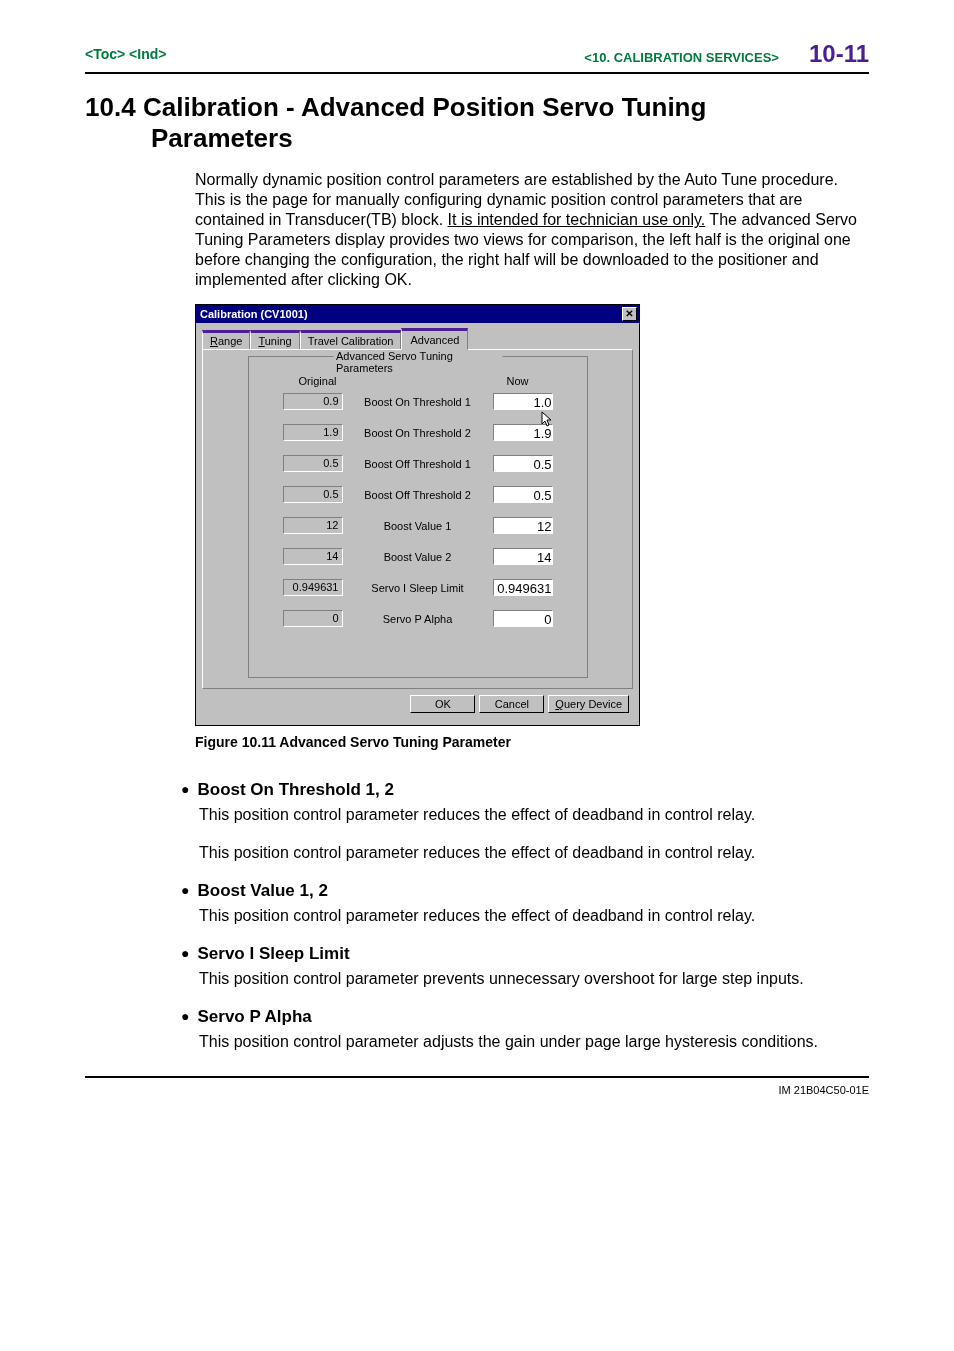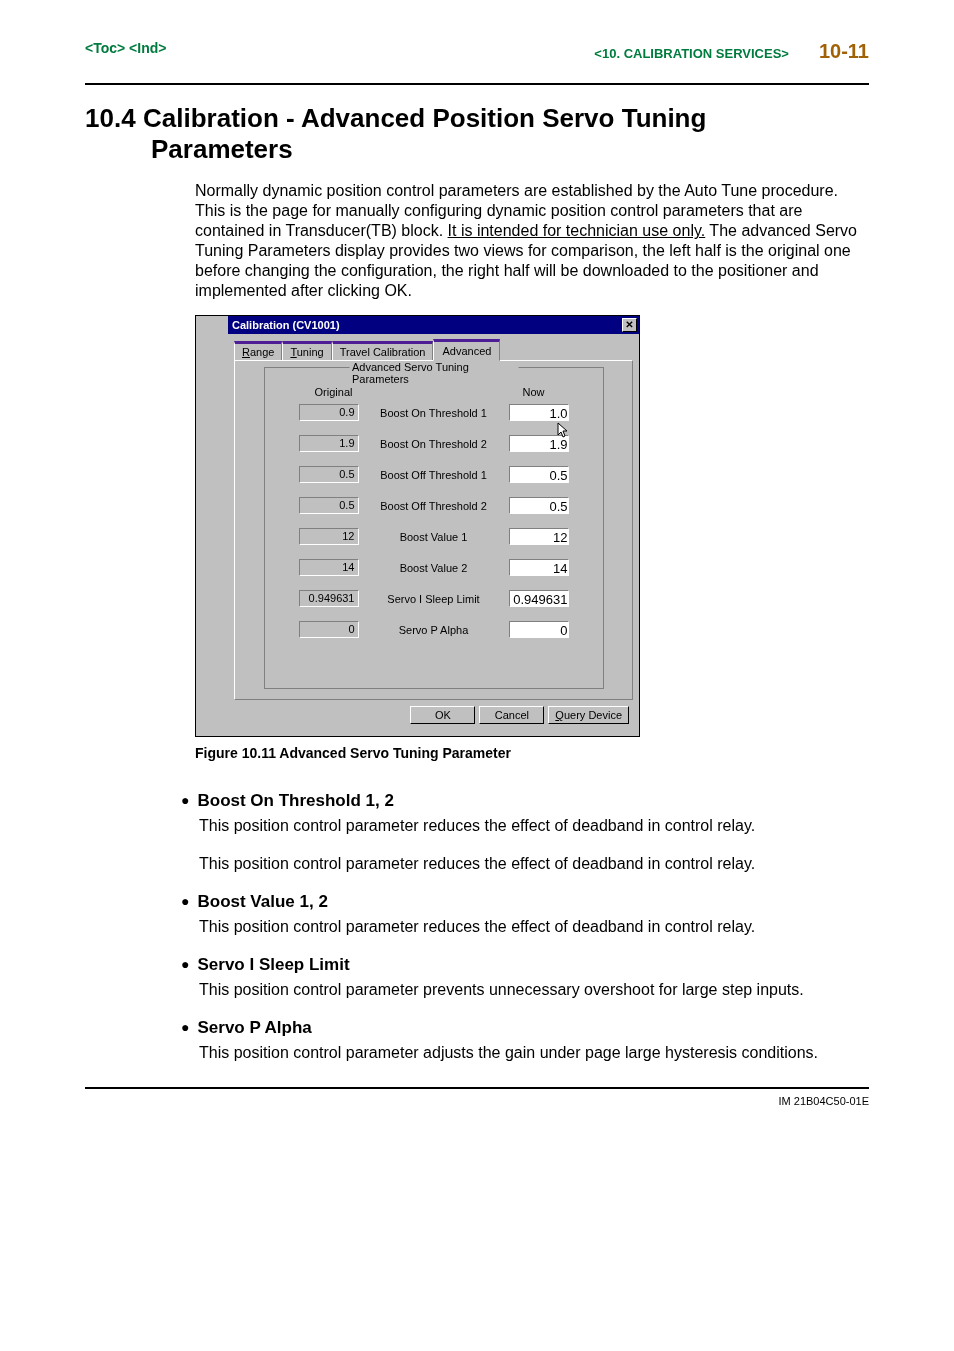--- a/index.html
+++ b/index.html
@@ -11,31 +11,31 @@
     font-size: 16px;
     color: #000;
     width: 954px;
   }
   .page {
     padding: 40px 85px 30px 85px;
   }
   .header-row {
     display: flex;
     justify-content: space-between;
-    align-items: flex-start;
+    align-items: center;
     font-weight: bold;
     font-size: 14px;
-    padding-bottom: 20px;
+    padding-bottom: 4px;
     border-bottom: 2px solid #000;
     margin-bottom: 18px;
   }
   .header-left { color: #007b3e; }
   .header-right { display:flex; align-items:baseline; gap:30px;}
   .header-chapter { color: #007b3e; font-size:13px;}
-  .header-pgnum { color:#a16207; font-size:20px; font-weight:bold;}
+  .header-pgnum { color:#4c1d95; font-size:24px; font-weight:bold;}
   .section-title {
     font-size: 26px;
     font-weight: bold;
     line-height:1.2;
     margin-bottom: 16px;
   }
   .section-title .num { display:inline-block; width:58px;}
   .section-title .line2 { display:block; padding-left:66px;}
   .body-text {
     margin-left:110px;
@@ -49,21 +49,20 @@
     margin-left:110px;
     margin-bottom:8px;
   }
   .dialog {
     width:445px;
     border:1px solid #000;
     background:#c0c0c0;
     font-family: "MS Sans Serif", Tahoma, Arial, sans-serif;
     font-size:11px;
     color:#000;
-    padding-left:32px;
   }
   .titlebar {
     background:#000080;
     color:#fff;
     display:flex;
     justify-content:space-between;
     align-items:center;
     padding:2px 2px 2px 4px;
     font-weight:bold;
     font-size:11px;

